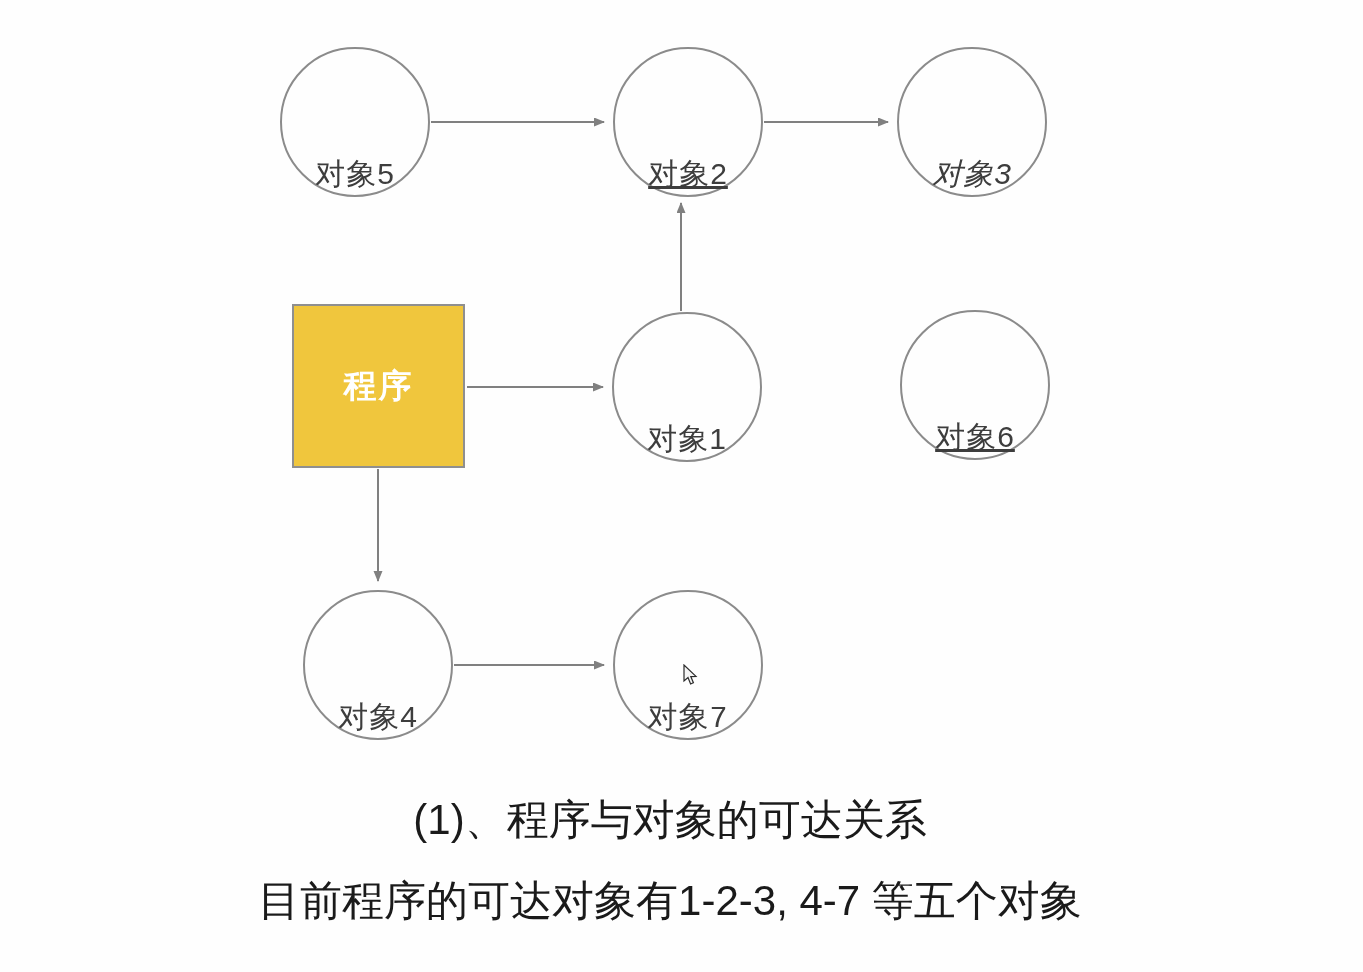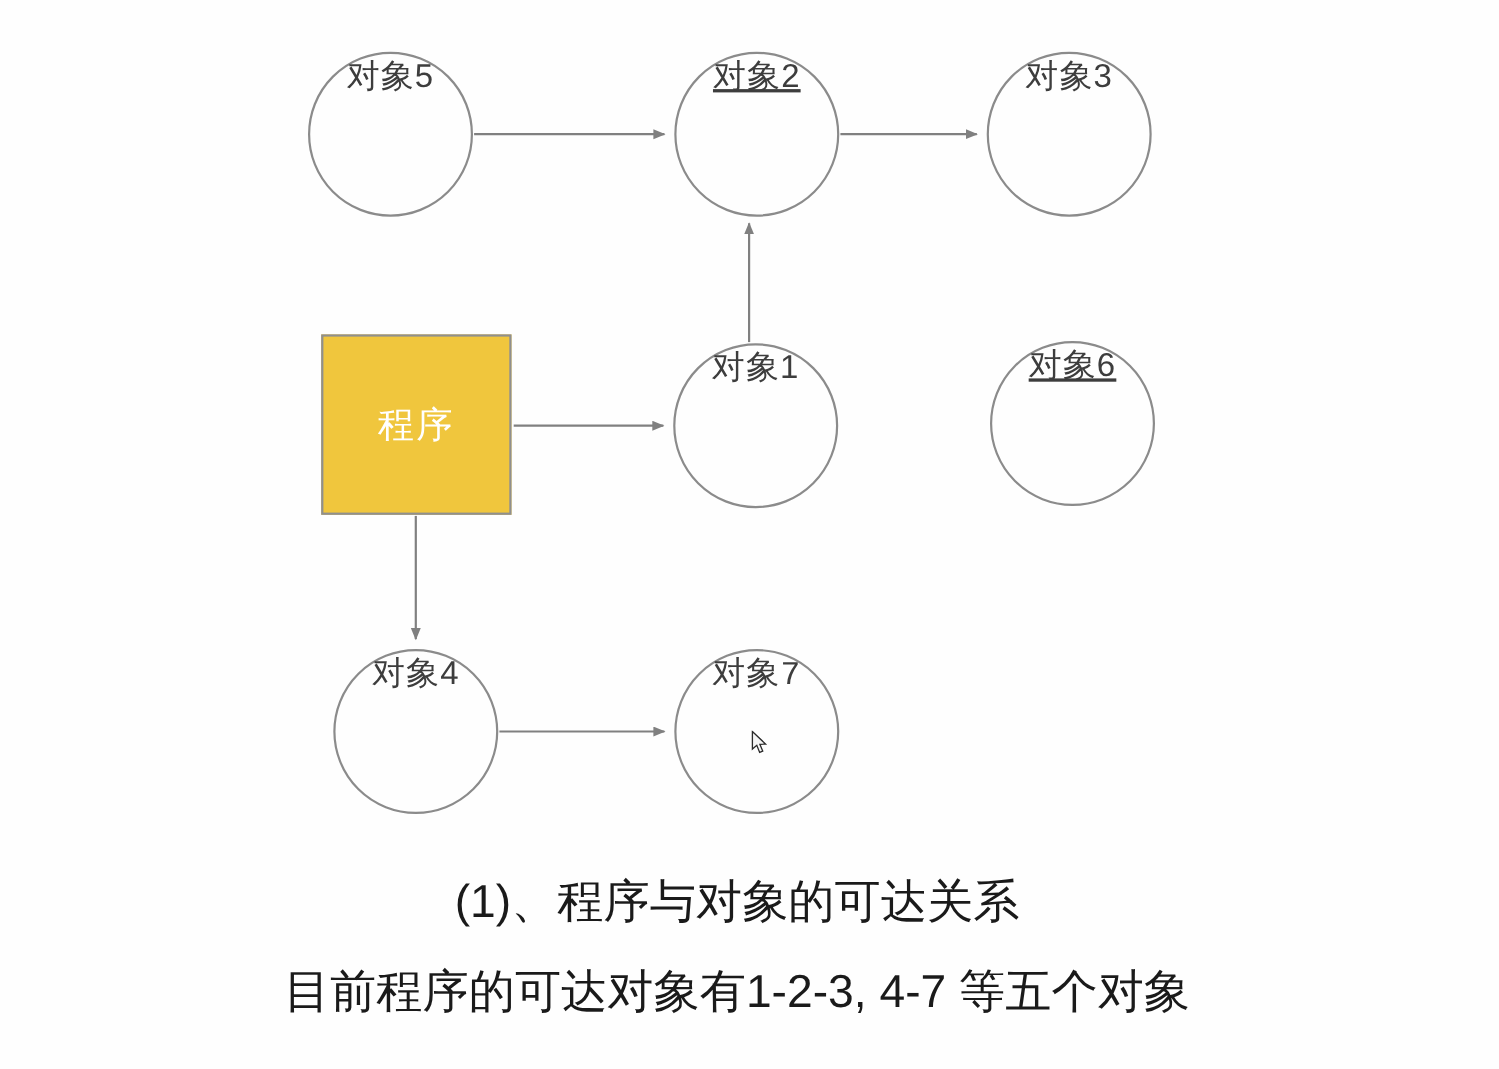--- a/index.html
+++ b/index.html
@@ -27,40 +27,40 @@
     pointer-events: none;
   }
   .edge { stroke: var(--arrow); stroke-width: 2; fill: none; }
   .arrowhead-shape { fill: var(--arrow); }
   .node-circle {
     position: absolute;
     width: 150px; height: 150px;
     border: 2px solid var(--node-stroke);
     border-radius: 50%;
     background: #fefefe;
-    display: flex; align-items: flex-start; justify-content: center;
+    display: flex; align-items: flex-end; justify-content: center;
     font-size: 30px;
     color: var(--node-text);
     letter-spacing: 1px;
   }
   .node-rect {
     position: absolute;
     left: 292px; top: 304px;
     width: 173px; height: 164px;
     background: var(--program-fill);
     border: 2px solid #8f8f8f;
     display: flex; align-items: center; justify-content: center;
     font-size: 33px;
-    font-weight: normal;
+    font-weight: bold;
     color: #ffffff;
     letter-spacing: 2px;
   }
   .n-obj5 { left: 280px; top: 47px; }
   .n-obj2 { left: 613px; top: 47px; text-decoration: underline; }
-  .n-obj3 { left: 897px; top: 47px; }
+  .n-obj3 { left: 897px; top: 47px; font-style: italic; }
   .n-obj1 { left: 612px; top: 312px; }
   .n-obj6 { left: 900px; top: 310px; text-decoration: underline; }
   .n-obj4 { left: 303px; top: 590px; }
   .n-obj7 { left: 613px; top: 590px; font-family: Liberation Mono, monospace; }
   .caption {
     position: absolute;
     left: 0; top: 779px;
     width: 1340px;
     text-align: center;
     color: var(--caption-text);

